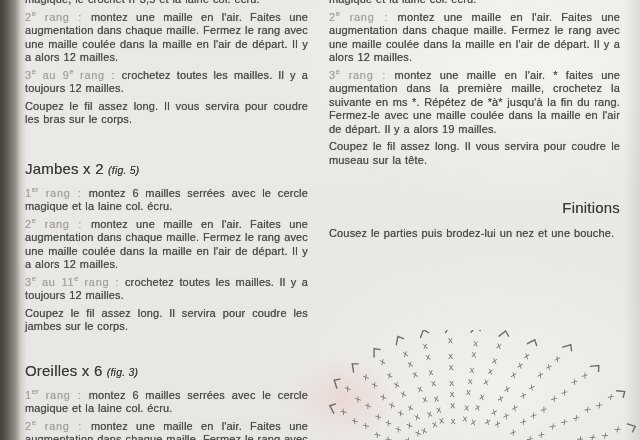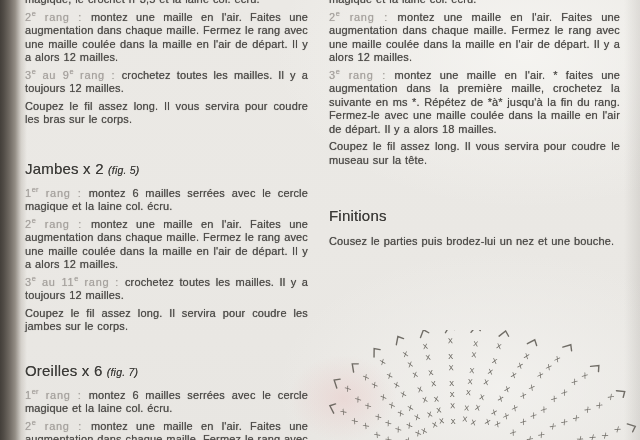--- a/index.html
+++ b/index.html
@@ -35,21 +35,21 @@
   .rang{color:#a6a29e;text-shadow:0 0 0.7px rgba(166,162,158,0.8);letter-spacing:0.7px;}
   .rang sup{font-size:7.5px;line-height:0;letter-spacing:0;}
   .h1{
     margin:0;font-size:15px;font-weight:normal;color:#3b3a37;letter-spacing:0.2px;
     text-shadow:0 0 0.6px rgba(59,58,55,0.7);
   }
   .fig{font-style:italic;font-size:10.5px;}
   .mt3{margin-top:3px;} .mt4{margin-top:4px;}
   .hd-jambes{margin-top:33px;margin-bottom:10px;}
   .hd-oreilles{margin-top:28px;margin-bottom:10px;}
-  .hd-finitions{margin-top:40px;margin-bottom:11px;}
+  .hd-finitions{margin-top:32px;margin-bottom:11px;text-align:right;}
   .chart-wrap{position:absolute;left:325px;top:330px;width:315px;height:110px;z-index:2;}
   .chart-wrap svg{display:block;}
   .chart-wrap text{
     font-family:"DejaVu Sans Mono",monospace;font-size:9px;
     fill:#59564f;opacity:0.85;text-anchor:middle;
   }
   .chart-wrap path{fill:none;stroke:#59564f;stroke-width:1.4;stroke-linecap:round;opacity:0.85;}
 </style>
 </head>
 <body>
@@ -71,33 +71,33 @@
     <h2 class="h1 hd-jambes"><span>Jambes x 2 </span><span class="fig">(fig. 5)</span></h2>
 
     <p class="para"><span class="rang"><span>1</span><sup>er</sup><span></span><sup></sup><span> rang : </span></span><span>montez 6 mailles serrées avec le cercle magique et la laine col. écru.</span></p>
 
     <p class="para mt3"><span class="rang"><span>2</span><sup>e</sup><span></span><sup></sup><span> rang : </span></span><span>montez une maille en l'air. Faites une augmentation dans chaque maille. Fermez le rang avec une maille coulée dans la maille en l'air de départ. Il y a alors 12 mailles.</span></p>
 
     <p class="para mt4"><span class="rang"><span>3</span><sup>e</sup><span> au 11</span><sup>e</sup><span> rang : </span></span><span>crochetez toutes les mailles. Il y a toujours 12 mailles.</span></p>
 
     <p class="para mt4">Coupez le fil assez long. Il servira pour coudre les jambes sur le corps.</p>
 
-    <h2 class="h1 hd-oreilles"><span>Oreilles x 6 </span><span class="fig">(fig. 7)</span></h2>
+    <h2 class="h1 hd-oreilles"><span>Oreilles x 6 </span><span class="fig">(fig. 3)</span></h2>
 
     <p class="para"><span class="rang"><span>1</span><sup>er</sup><span></span><sup></sup><span> rang : </span></span><span>montez 6 mailles serrées avec le cercle magique et la laine col. écru.</span></p>
 
     <p class="para mt3"><span class="rang"><span>2</span><sup>e</sup><span></span><sup></sup><span> rang : </span></span><span>montez une maille en l'air. Faites une augmentation dans chaque maille. Fermez le rang avec</span></p>
   </div>
 
   <div class="col col-right">
     <p class="para partial"><span>magique et la laine col. écru.</span></p>
 
     <p class="para mt4"><span class="rang"><span>2</span><sup>e</sup><span></span><sup></sup><span> rang : </span></span><span>montez une maille en l'air. Faites une augmentation dans chaque maille. Fermez le rang avec une maille coulée dans la maille en l'air de départ. Il y a alors 12 mailles.</span></p>
 
-    <p class="para mt3"><span class="rang"><span>3</span><sup>e</sup><span></span><sup></sup><span> rang : </span></span><span>montez une maille en l'air. * faites une augmentation dans la première maille, crochetez la suivante en ms *. Répétez de *à* jusqu'à la fin du rang. Fermez-le avec une maille coulée dans la maille en l'air de départ. Il y a alors 18 mailles.</span></p>
+    <p class="para mt3"><span class="rang"><span>3</span><sup>e</sup><span></span><sup></sup><span> rang : </span></span><span>montez une maille en l'air. * faites une augmentation dans la première maille, crochetez la suivante en ms *. Répétez de *à* jusqu'à la fin du rang. Fermez-le avec une maille coulée dans la maille en l'air de départ. Il y a alors 19 mailles.</span></p>
 
     <p class="para mt4">Coupez le fil assez long. Il vous servira pour coudre le museau sur la tête.</p>
 
     <h2 class="h1 hd-finitions">Finitions</h2>
 
     <p class="para mt3">Cousez le parties puis brodez-lui un nez et une bouche.</p>
   </div>
 
   <div class="chart-wrap">
     <svg width="315" height="110" viewBox="0 0 315 110">

